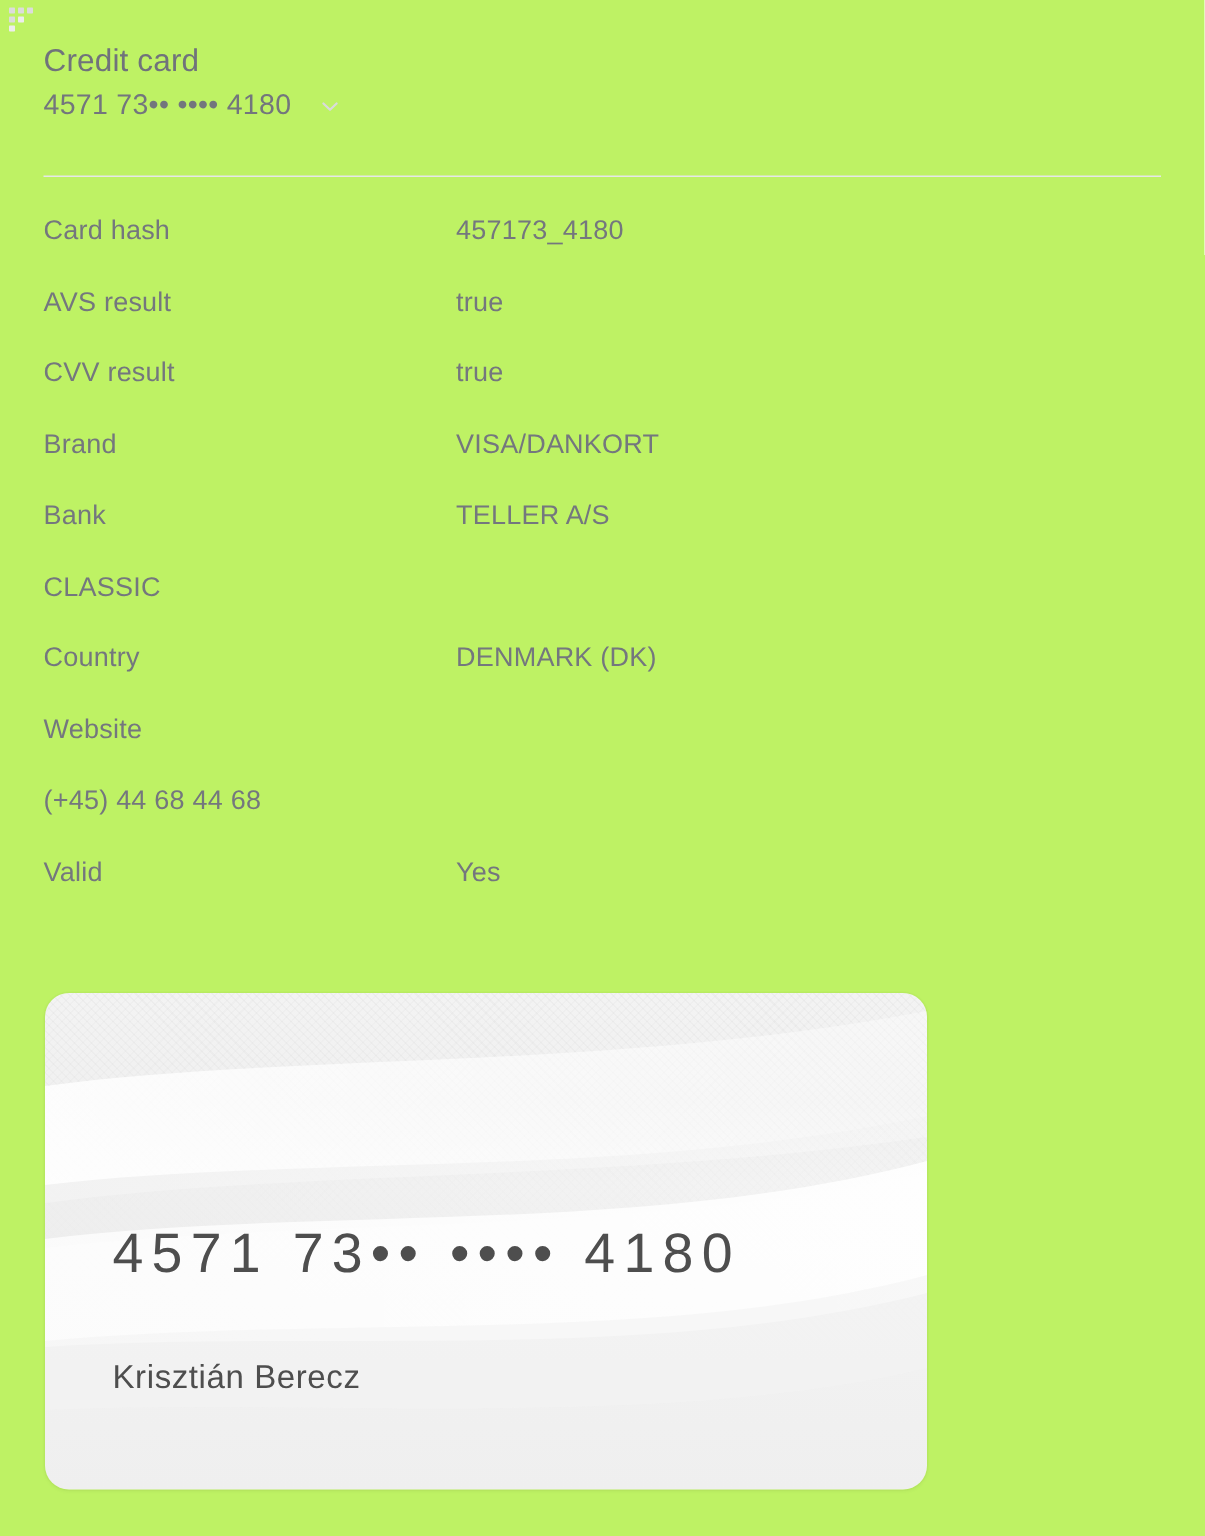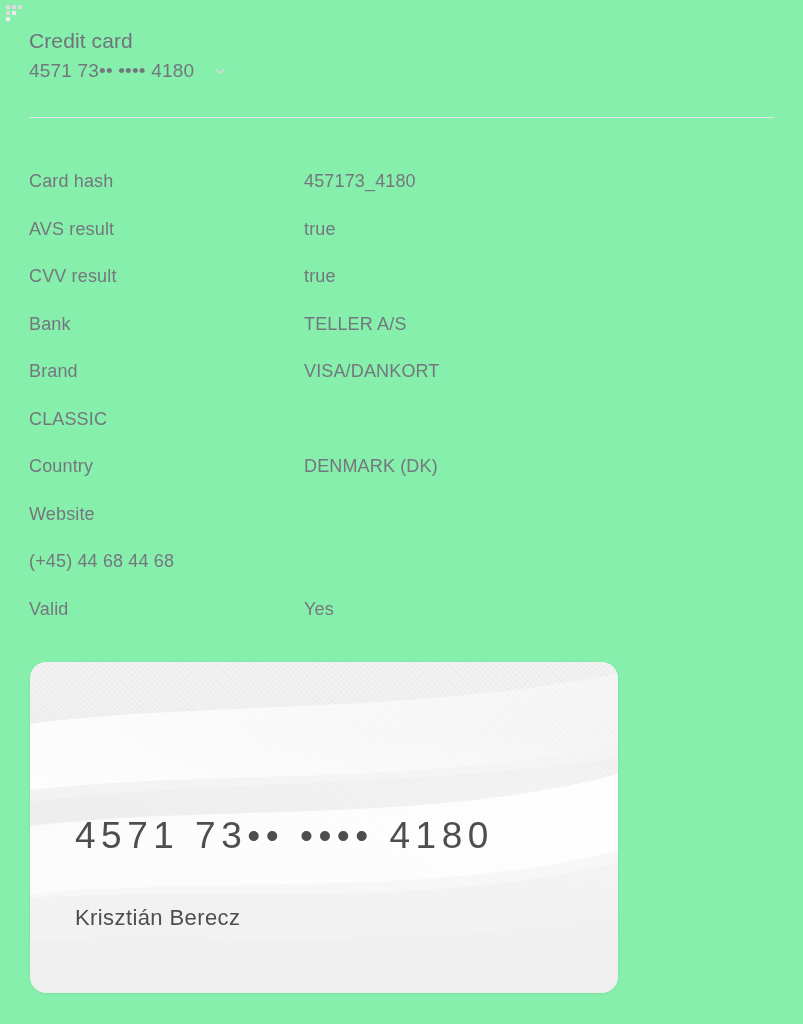--- a/index.html
+++ b/index.html
@@ -9,21 +9,21 @@
     height: 1024px;
     background: #fdfdfd;
     font-family: "Liberation Sans", sans-serif;
     -webkit-font-smoothing: antialiased;
   }
 
   .page {
     position: relative;
     width: 803px;
     height: 1024px;
-    background: #86efac;
+    background: #bef264;
     overflow: hidden;
   }
 
   
   .drag-handle {
     position: absolute;
     left: 6px;
     top: 5px;
     width: 18px;
     height: 18px;
@@ -90,21 +90,20 @@
     height: 1px;
     background: #e6e7e8;
   }
 
   
   .details {
     position: absolute;
     left: 29px;
     top: 142px;
     width: 745px;
-    margin-top: 28px;
   }
   .detail-row {
     display: flex;
     align-items: baseline;
     height: 47.5px;
   }
   .detail-label {
     width: 275px;
     flex: 0 0 275px;
     font-size: 18px;
@@ -227,27 +226,27 @@
       <div class="detail-label">AVS result</div>
       <div class="detail-value">true</div>
     </div>
 
     <div class="detail-row">
       <div class="detail-label">CVV result</div>
       <div class="detail-value">true</div>
     </div>
 
     <div class="detail-row">
+      <div class="detail-label">Brand</div>
+      <div class="detail-value">VISA/DANKORT</div>
+    </div>
+
+    <div class="detail-row">
       <div class="detail-label">Bank</div>
       <div class="detail-value">TELLER A/S</div>
-    </div>
-
-    <div class="detail-row">
-      <div class="detail-label">Brand</div>
-      <div class="detail-value">VISA/DANKORT</div>
     </div>
 
 
     <div class="detail-row">
       <div class="detail-value">CLASSIC</div>
     </div>
 
     <div class="detail-row">
       <div class="detail-label">Country</div>
       <div class="detail-value">DENMARK (DK)</div>

